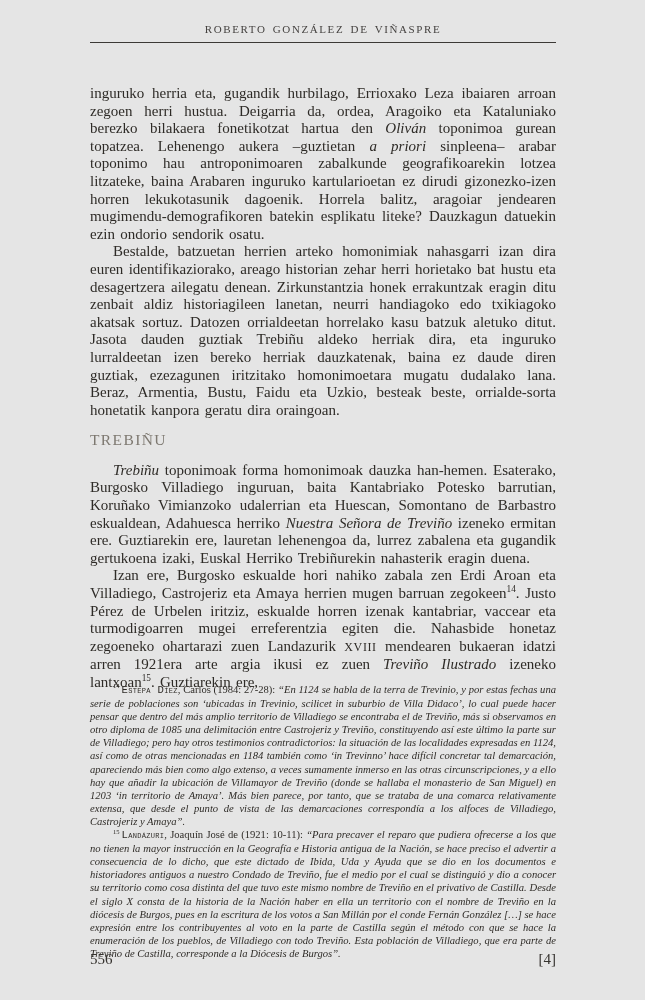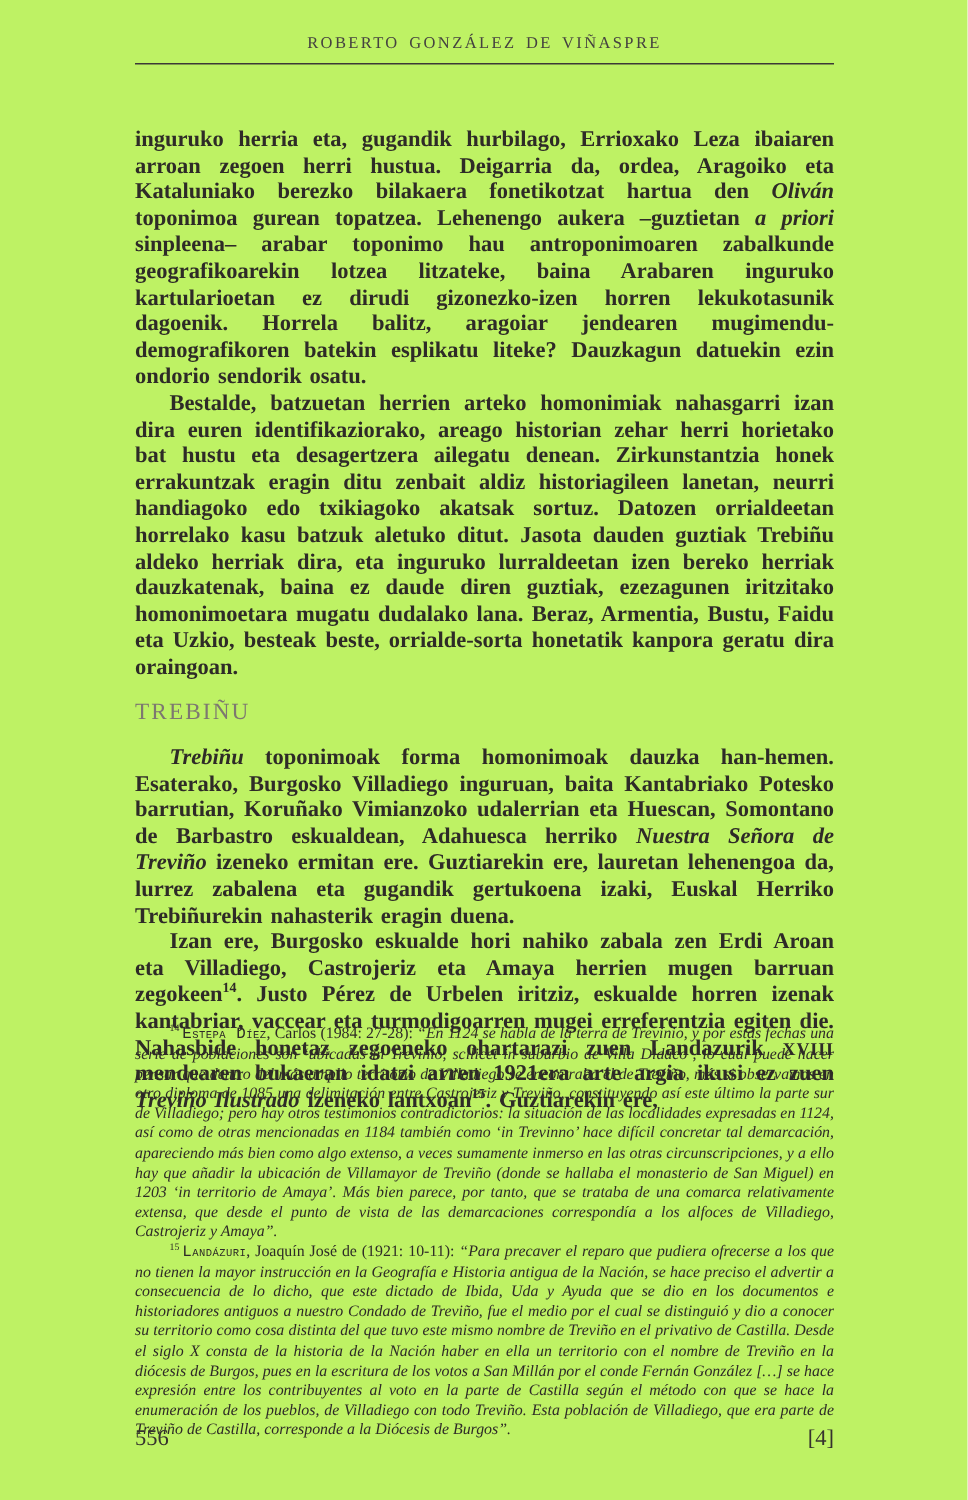--- a/index.html
+++ b/index.html
@@ -4,21 +4,21 @@
 <style>
   html, body {
     margin: 0;
     padding: 0;
     background: #fcfcfa;
   }
   .page {
     position: relative;
     width: 645px;
     height: 1000px;
-    background: #bef264;
+    background: #e5e5e5;
     font-family: "Liberation Serif", "DejaVu Serif", serif;
     color: #2e2b27;
     overflow: hidden;
   }
   .running-header {
     position: absolute;
     top: 23px;
     left: 90px;
     width: 466px;
     text-align: center;
@@ -37,21 +37,20 @@
     left: 90px;
     width: 466px;
     font-size: 15px;
     line-height: 17.6px;
     text-align: justify;
     word-spacing: 1.5px;
   }
   .para {
     margin: 0;
     text-indent: 23px;
-    font-weight: bold;
   }
   .para.no-indent { text-indent: 0; }
   .section-heading {
     margin: 12px 0 13px 0;
     font-weight: normal;
     font-size: 15.5px;
     letter-spacing: 1.4px;
     color: #7d7870;
     text-indent: 0;
   }

